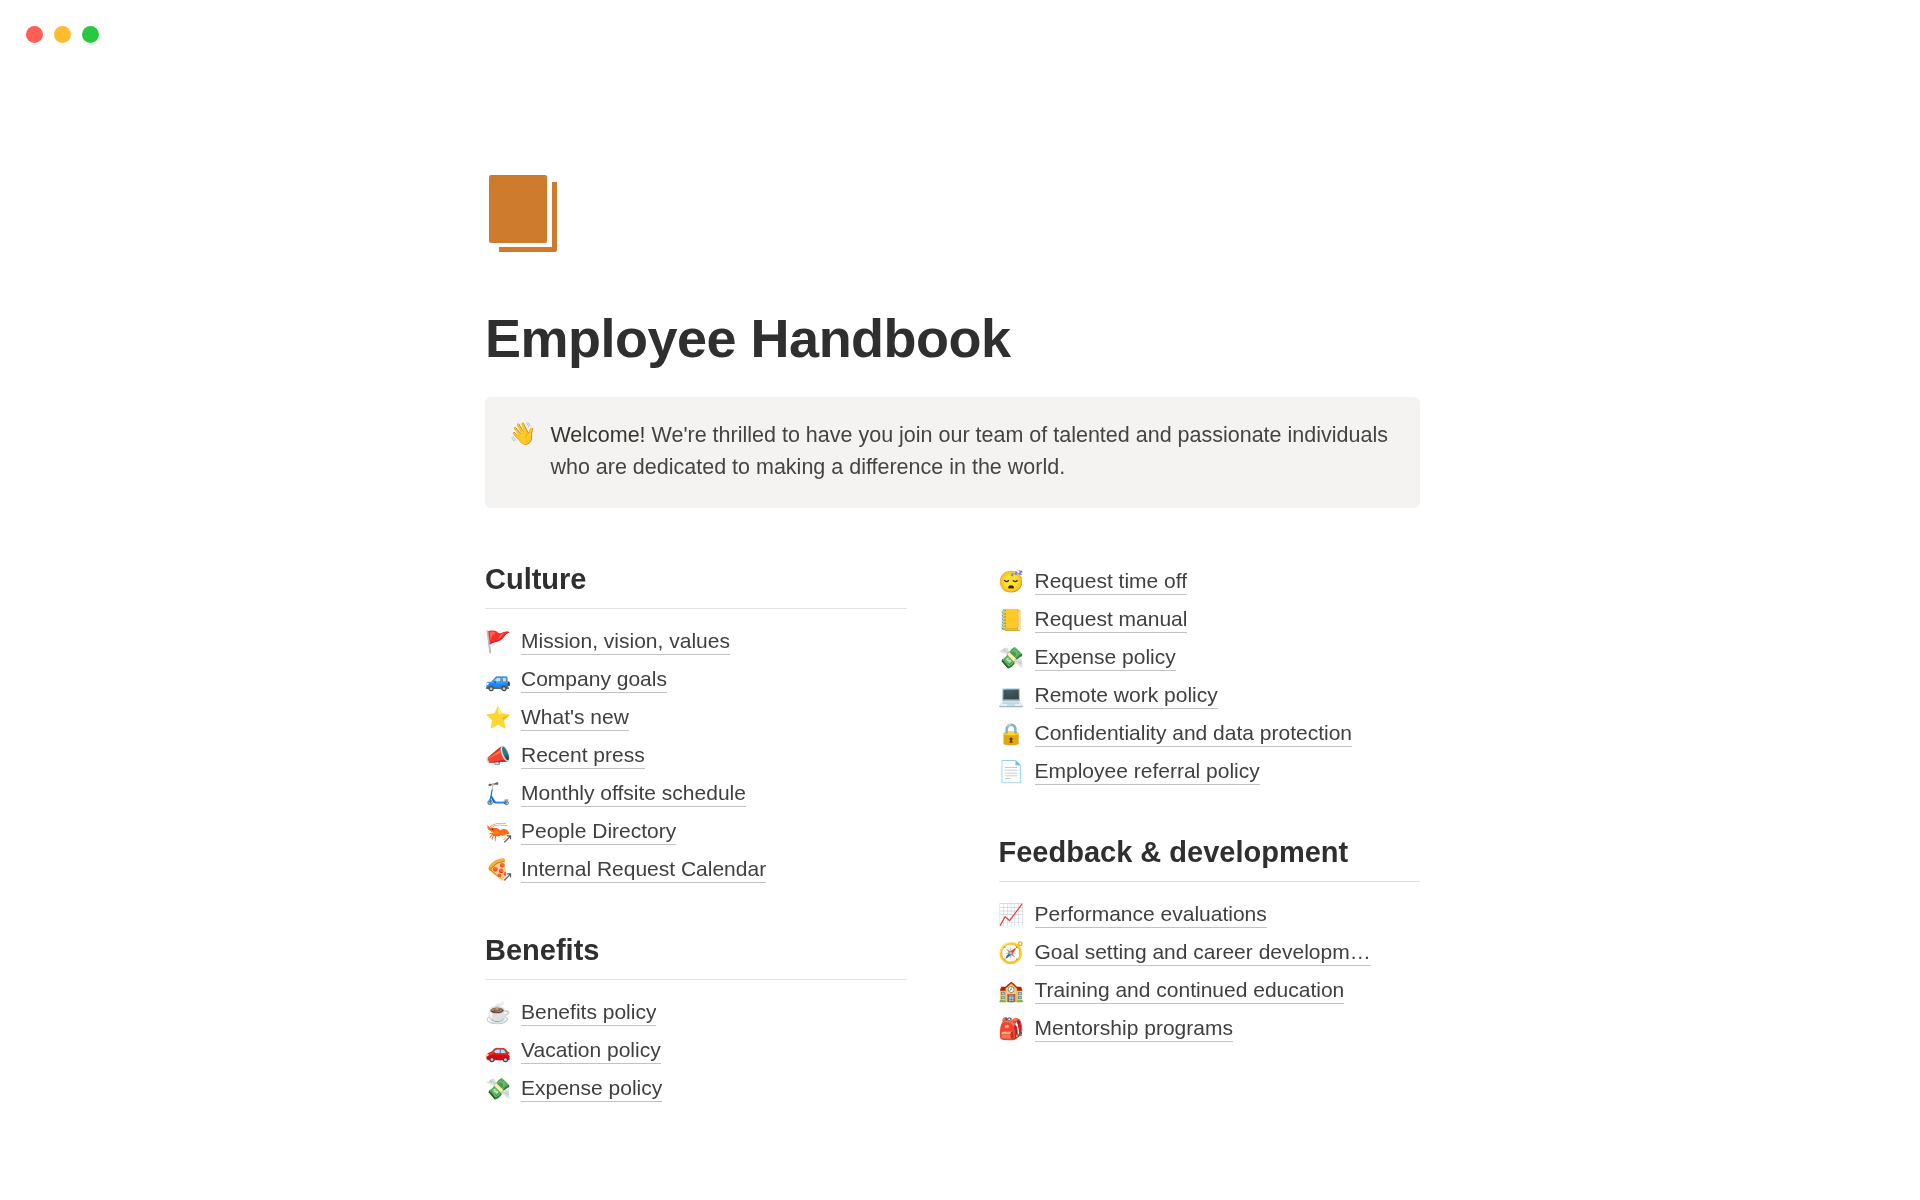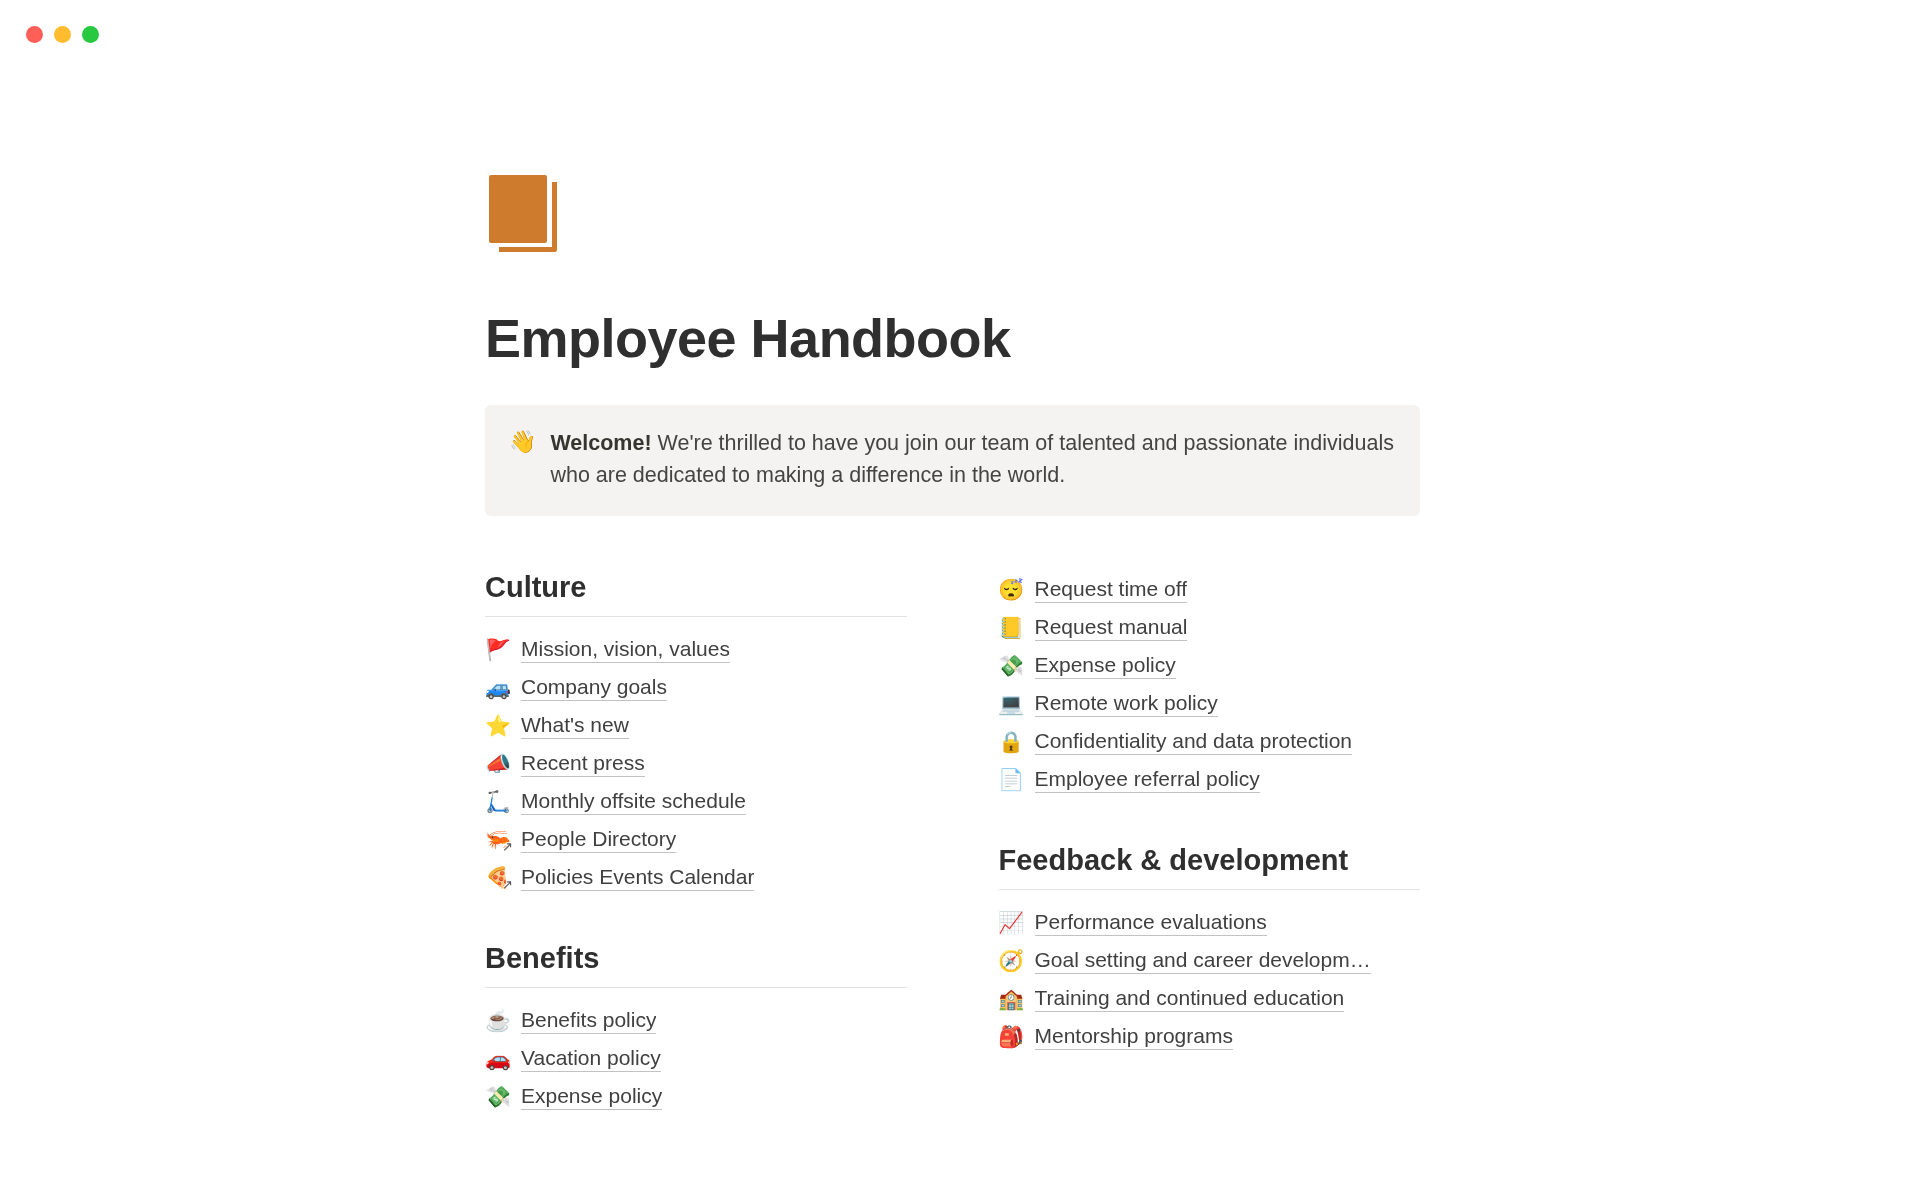--- a/index.html
+++ b/index.html
@@ -56,21 +56,21 @@
     width: 58px; height: 68px;
     background: #cf7b2e;
     border-radius: 2px;
   }
 
   h1.page-title {
     font-size: 54px;
     font-weight: 700;
     letter-spacing: -0.5px;
     color: #2f2f2f;
-    margin-bottom: 36px;
+    margin-bottom: 28px;
   }
 
   
   .callout {
     background: #f4f3f1;
     border-radius: 6px;
     padding: 22px 26px 24px 24px;
     display: flex;
     gap: 14px;
     margin-bottom: 55px;
@@ -78,21 +78,21 @@
   .callout .emoji {
     font-size: 22px;
     line-height: 1.4;
     flex-shrink: 0;
   }
   .callout .text {
     font-size: 21.5px;
     line-height: 1.5;
     color: #444;
   }
-  .callout .text b { color: #37352f; font-weight: 700; }
+  .callout .text b { color: #37352f; font-weight: 400; }
 
   
   .columns {
     display: flex;
     gap: 92px;
   }
   .col { flex: 1; min-width: 0; }
 
   .section { margin-bottom: 45px; }
   .section h2 {
@@ -185,21 +185,21 @@
           <div class="item">
             <span class="emoji-wrap">🛴</span>
             <span class="label">Monthly offsite schedule</span>
           </div>
           <div class="item">
             <span class="emoji-wrap">🦐<span class="arrow-overlay">↗</span></span>
             <span class="label">People Directory</span>
           </div>
           <div class="item">
             <span class="emoji-wrap">🍕<span class="arrow-overlay">↗</span></span>
-            <span class="label">Policies Events Calendar</span>
+            <span class="label">Internal Request Calendar</span>
           </div>
         </div>
         <div class="section">
           <h2>Benefits</h2>
           <div class="item">
             <span class="emoji-wrap">☕</span>
             <span class="label">Benefits policy</span>
           </div>
           <div class="item">
             <span class="emoji-wrap">🚗</span>

